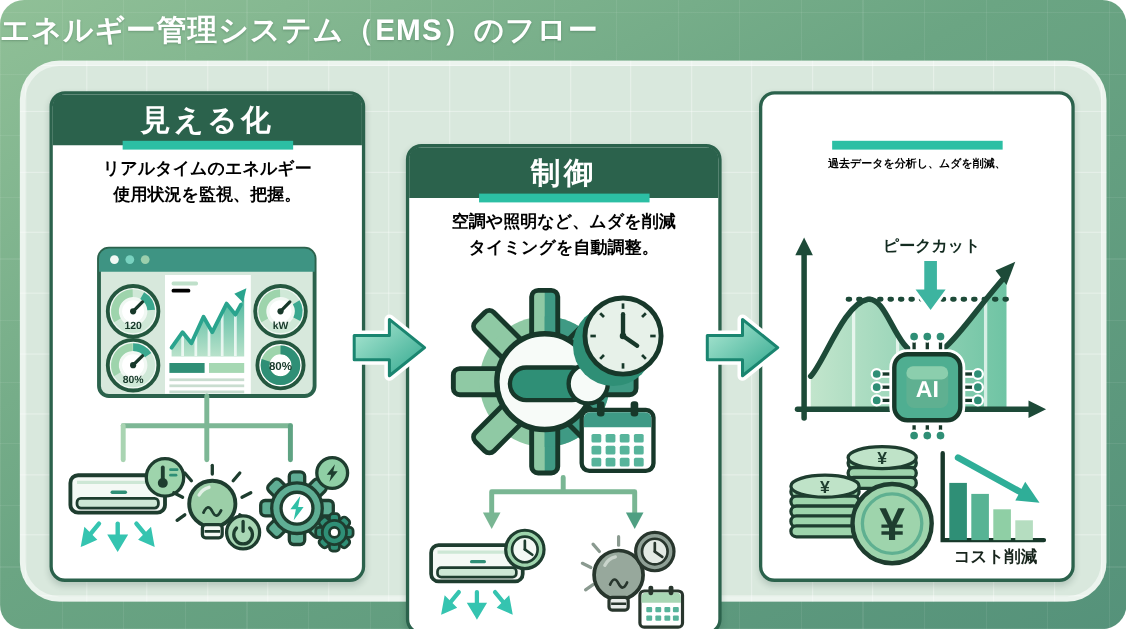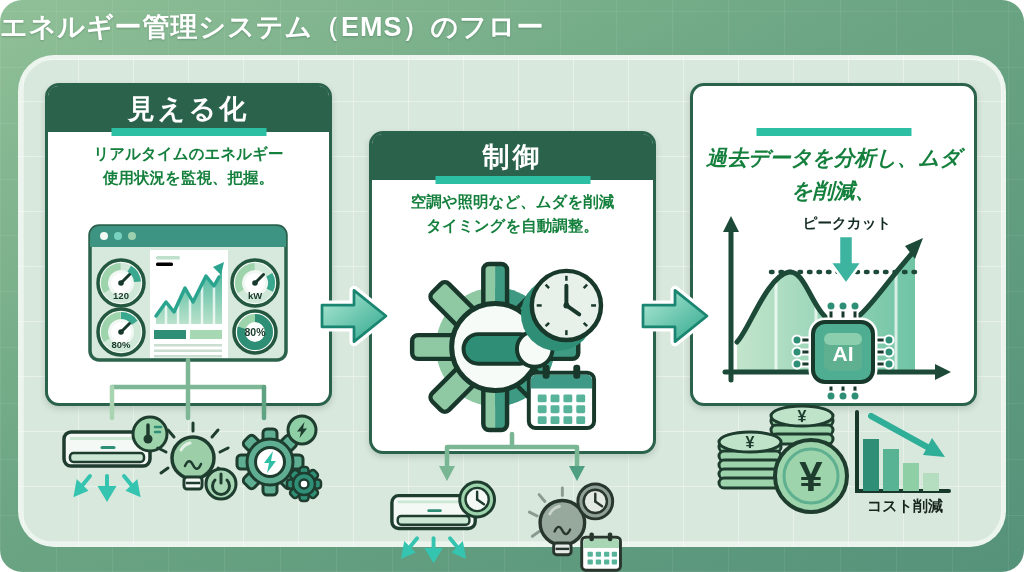--- a/index.html
+++ b/index.html
@@ -19,37 +19,37 @@
   }
   .inner-panel{
     position:absolute;left:18px;top:55px;width:988px;height:492px;border-radius:36px;
     background:
       repeating-linear-gradient(0deg, rgba(255,255,255,.38) 0 1px, transparent 1px 55px),
       repeating-linear-gradient(90deg, rgba(255,255,255,.38) 0 1px, transparent 1px 55px),
       #d9e8dd;
     border:5px solid rgba(255,255,255,.5);
   }
   .card{
-    position:absolute;top:83px;width:287px;height:323px;background:#ffffff;
+    position:absolute;top:83px;width:287px;height:446px;background:#ffffff;
     border:3px solid #2b624c;border-radius:14px;
     box-shadow:0 3px 6px rgba(23,56,42,.18);
   }
   .card-1{left:45px;} .card-2{left:369px;margin-top:48px;} .card-3{left:690px;}
   .card-header{
     position:absolute;top:0;left:0;right:0;height:46px;background:#2b624c;
     border-radius:10px 10px 0 0;display:flex;align-items:center;justify-content:center;
     color:#ffffff;font-size:27px;font-weight:800;letter-spacing:3px;
   }
   .accent-bar{
     position:absolute;top:42px;left:50%;transform:translateX(-50%);
     width:155px;height:8px;background:#2cbfa4;z-index:3;
   }
   .card-desc{
     position:absolute;top:56px;left:6px;right:6px;text-align:center;
-    color:#15803d;font-size:15.5px;font-weight:bold;line-height:1.55;
+    color:#000000;font-size:15.5px;font-weight:bold;line-height:1.55;
   }
   .abs{position:absolute;}
   svg{display:block;overflow:visible;}
   svg text{font-family:"Liberation Sans","DejaVu Sans",sans-serif;}
   .flow-arrow{position:absolute;top:284px;width:76px;height:64px;z-index:5;}
   .flow-arrow-1{left:316px;} .flow-arrow-2{left:637px;}
 </style>
 </head>
 <body>
 
@@ -377,21 +377,21 @@
               <rect x="23" y="26" width="5.5" height="5" rx="1"></rect>
               <rect x="31" y="26" width="5.5" height="5" rx="1"></rect>
           </g>
         </g>
       </g>
     </svg>
   </div>
 
   <div class="card card-3">
     <div class="accent-bar"></div>
-    <div class="card-desc" style="font-size:21px;font-style:italic;">
+    <div class="card-desc" style="font-size:10px;">
       <span>過去データを分析し、ムダを削減、</span><br>
     </div>
 
     <svg class="abs" style="left:18px;top:126px;" width="245" height="188" viewBox="0 0 245 188">
       <defs>
         <linearGradient id="pgrad" x1="0" y1="0" x2="1" y2="0">
           <stop offset="0" stop-color="#c2e5cc"></stop>
             <stop offset="1" stop-color="#6fc4a4"></stop>
         </linearGradient>
         <clipPath id="pclip">

